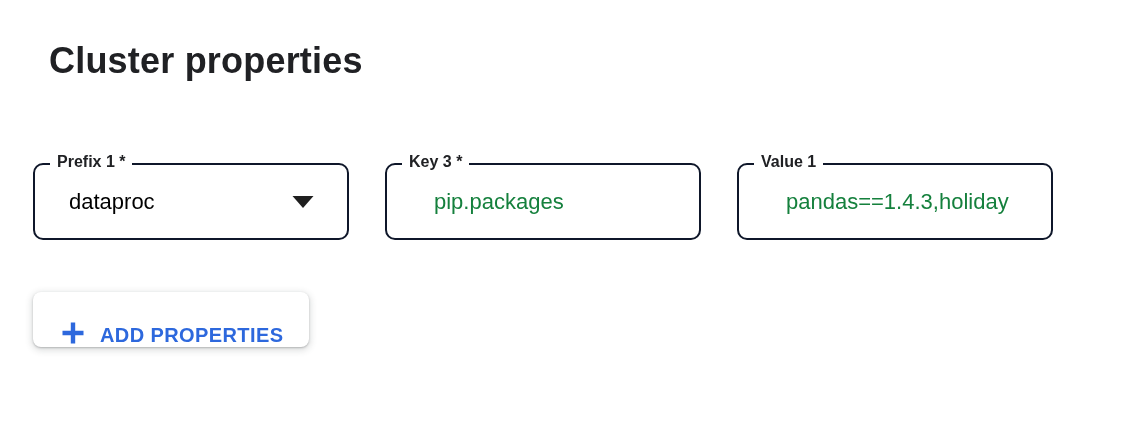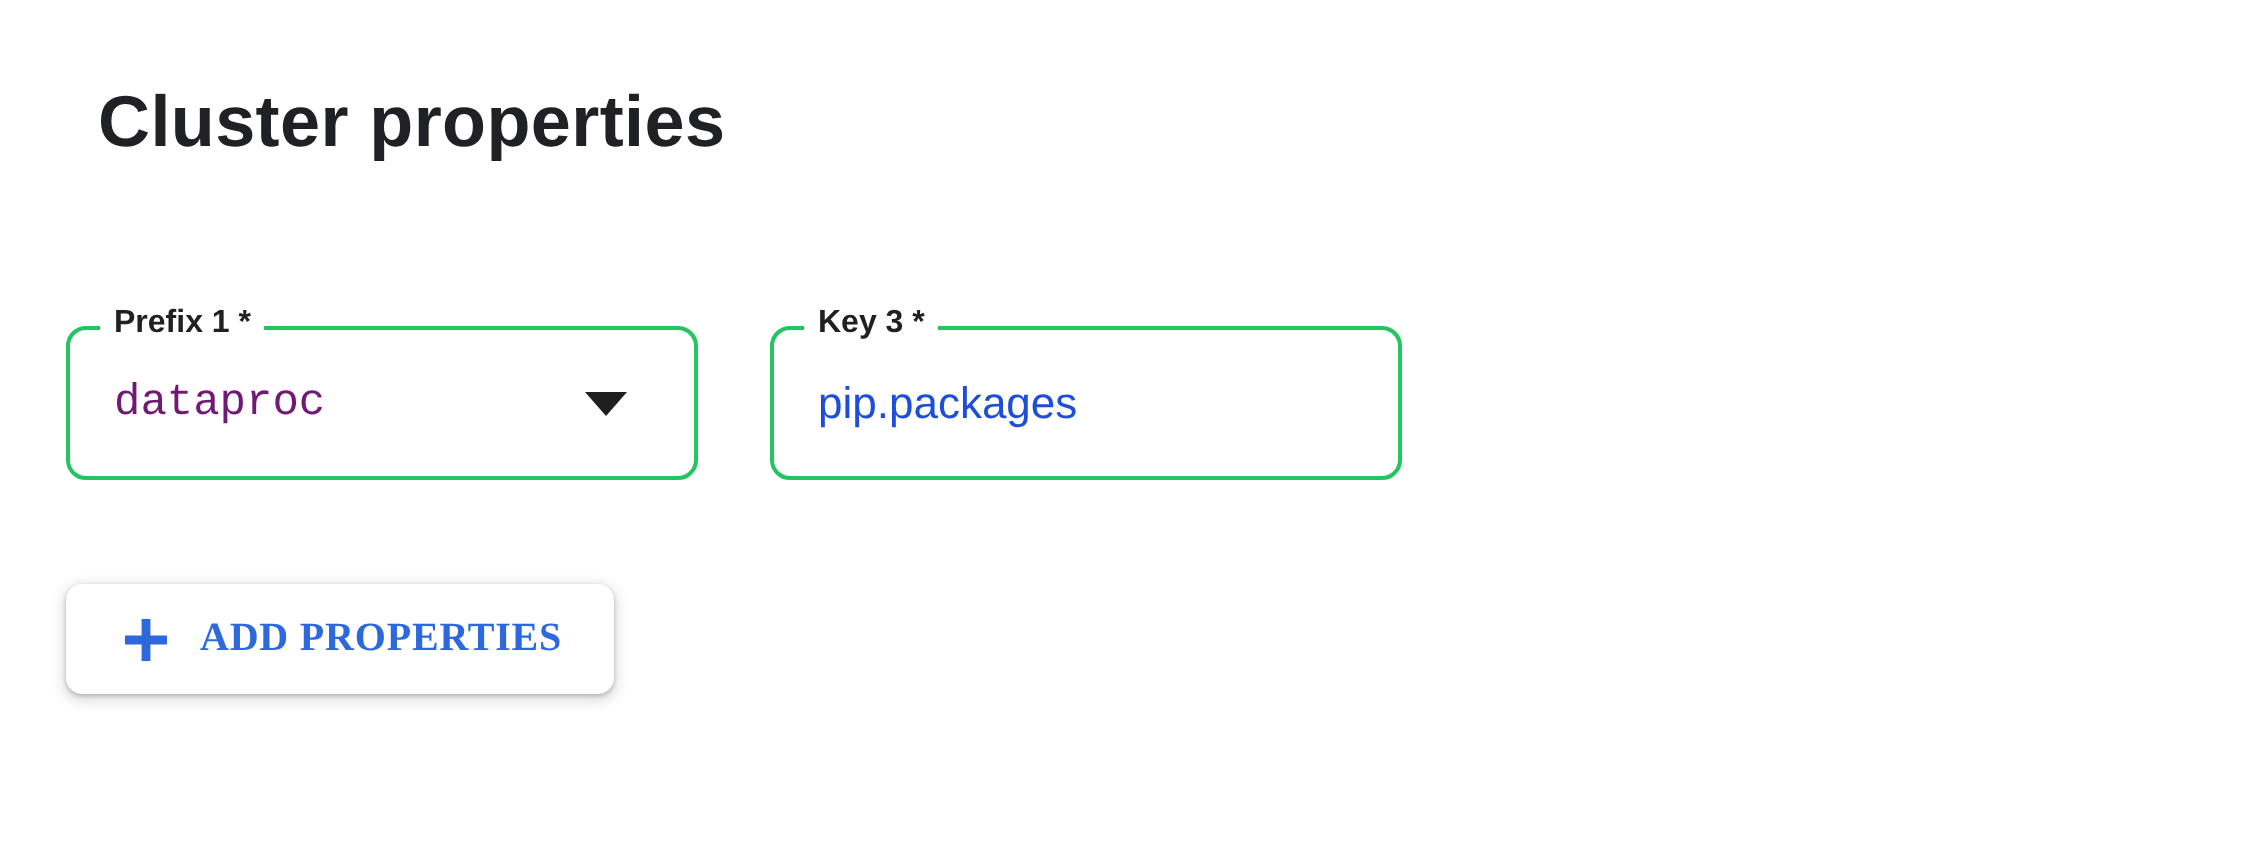--- a/index.html
+++ b/index.html
@@ -24,68 +24,67 @@
   }
 
   .fields-row {
     display: flex; gap: 36px;
     margin-top: 81px;
   }
   .field {
     position: relative;
     box-sizing: border-box;
     width: 316px; height: 77px;
-    border: 2px solid #22c55e;
+    border: 2px solid #0f172a;
     border-radius: 10px;
     background: #ffffff;
     display: flex; align-items: center;
-    padding-left: 22px;
+    padding-left: 34px;
   }
   .field-label {
     position: absolute;
     top: -13px; left: 15px;
     background: #ffffff;
     padding: 0 7px;
     font-size: 16px; line-height: 20px;
     font-weight: 700; color: #202124;
     white-space: nowrap;
   }
   .field-value {
-    font-size: 22px; color: #701a75;
+    font-size: 22px; color: #000000;
     white-space: nowrap;
-    font-family: Liberation Mono, monospace;
   }
   .field-input {
     border: none; outline: none; background: transparent;
-    padding: 0; margin: 0;
+    padding: 0; margin: 13px;
     font-family: "Liberation Sans", sans-serif;
-    font-size: 22px; color: #1d4ed8;
+    font-size: 22px; color: #15803d;
     width: 262px;
     white-space: nowrap; overflow: hidden;
   }
   .select-field { cursor: pointer; }
   .dropdown-arrow {
     position: absolute;
     right: 32px; top: 50%;
     transform: translateY(-50%);
     width: 24px; height: 13px;
     display: block;
   }
 
   .button-row { margin-top: 52px; }
   .add-btn {
-    display: inline-flex; align-items: center;
+    display: inline-flex; align-items: flex-end;
     gap: 13px;
     height: 55px; padding: 0 26px;
     border: none; cursor: pointer;
     border-radius: 8px;
     background: #ffffff;
     box-shadow: 0 1px 2px rgba(60,64,67,0.30), 0 2px 6px 2px rgba(60,64,67,0.15);
     color: #2d68dd;
-    font-family: Liberation Serif, serif;
+    font-family: Liberation Sans, sans-serif;
     font-size: 20px; font-weight: 700;
     letter-spacing: 0.4px;
     white-space: nowrap;
   }
   .plus-icon { display: block; }
 </style>
 </head>
 <body>
 
 <div class="container">
@@ -101,20 +100,24 @@
       <svg class="dropdown-arrow" viewBox="0 0 24 13" aria-hidden="true">
         <path d="M1.5 0.5 L22.5 0.5 L12 12.5 Z" fill="#1f1f1f"></path>
       </svg>
     </div>
 
     <div class="field">
       <span class="field-label">Key 3 *</span>
       <input class="field-input" type="text" value="pip.packages" style="">
     </div>
 
+    <div class="field">
+      <span class="field-label">Value 1</span>
+      <input class="field-input" type="text" value="pandas==1.4.3,holiday" style="">
+    </div>
 
   </div>
 
   <div class="button-row">
     <button class="add-btn" type="button">
       <svg class="plus-icon" width="28" height="28" viewBox="0 0 28 28" aria-hidden="true">
         <path d="M14 3.5 V24.5 M3.5 14 H24.5" stroke="#2d68dd" stroke-width="4.4" fill="none"></path>
       </svg>
       <span>ADD PROPERTIES</span>
     </button>

